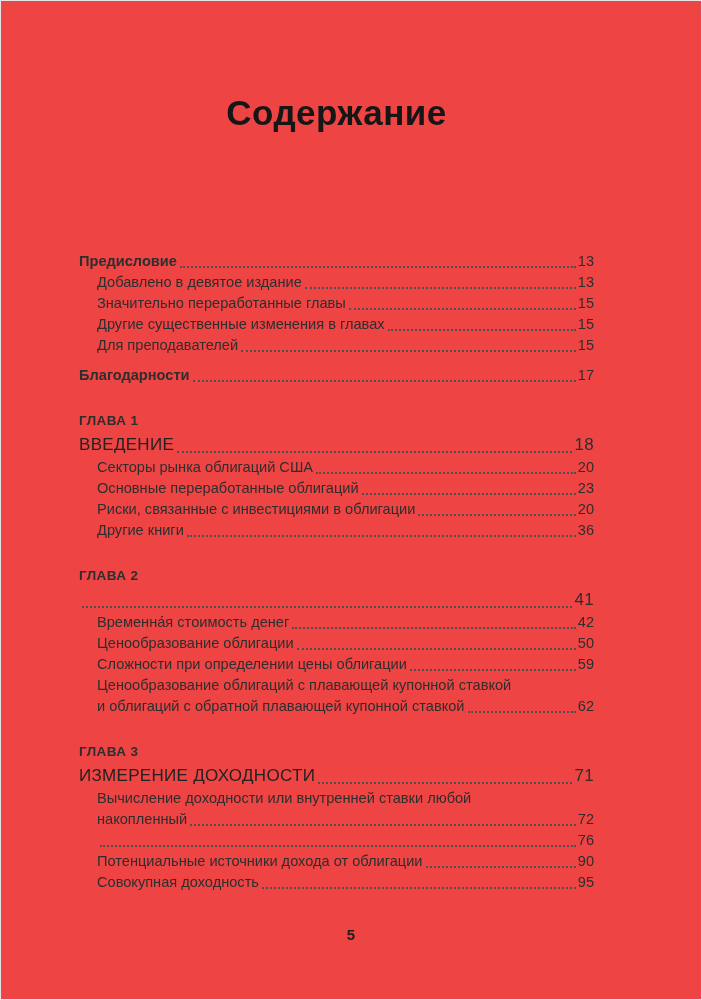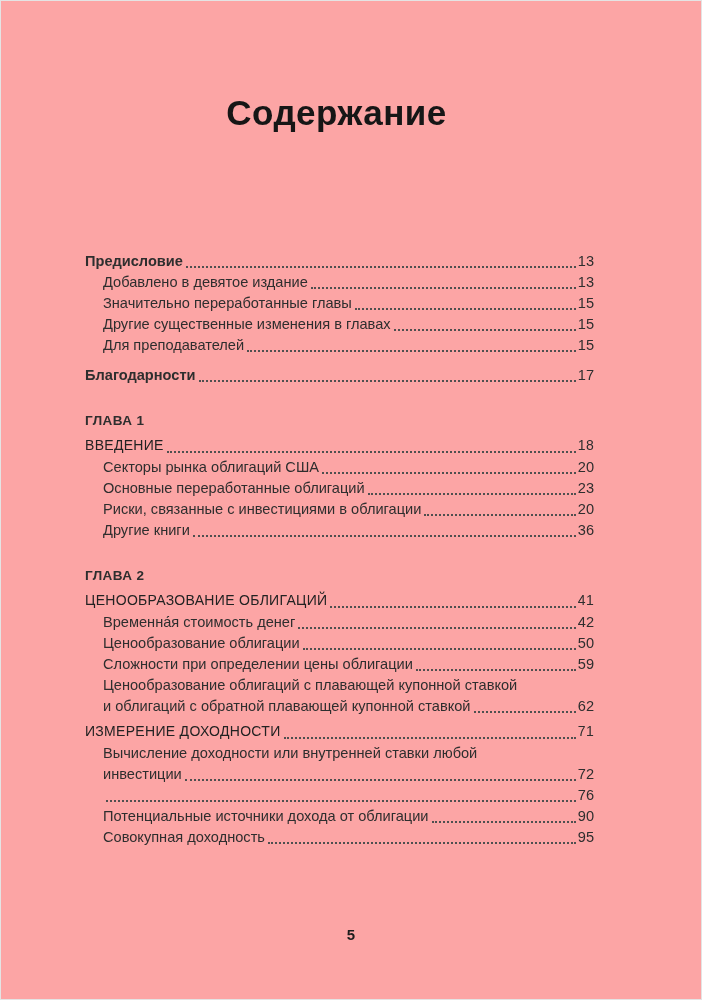--- a/index.html
+++ b/index.html
@@ -8,54 +8,54 @@
     background: #ffffff;
     font-family: "Liberation Sans", sans-serif;
     color: #2b2b2b;
     position: relative;
     overflow: hidden;
   }
   .page {
     position: absolute; inset: 0;
     border: 1px solid #e4e4e4;
     box-sizing: border-box;
-    background: #fca5a5;
+    background: #ef4444;
   }
   .title {
     margin: 92px 107px 0 78px;
     text-align: center;
     font-size: 35px;
     font-weight: bold;
     letter-spacing: 0.5px;
     color: #161616;
   }
   .toc {
     margin: 118px 107px 0 78px;
   }
   .row { font-size: 14.6px; line-height: 21px; color: #2e2e2e; }
-  .row .line { display: flex; align-items: flex-end; margin-left: 6px; }
+  .row .line { display: flex; align-items: flex-end; }
   .txt { }
   .leader {
     flex: 1;
     min-width: 14px;
     margin: 0 2px 4px 3px;
     border-bottom: 2px dotted #4f4f4f;
   }
   .pg { font-weight: normal; color: #2e2e2e; }
   .kind-main { font-weight: bold; margin-top: 9px; }
   .kind-main:first-child { margin-top: 0; }
   .kind-sub { padding-left: 18px; }
   .kind-chapter-label {
     font-weight: bold;
     font-size: 13.5px;
     letter-spacing: 0.4px;
     margin-top: 24px;
   }
   .kind-chapter-title {
-    font-size: 14px;
+    font-size: 17px;
     line-height: 24px;
     letter-spacing: 0.3px;
     margin-top: 2px;
     color: #222;
   }
   .folio {
     position: absolute;
     left: 0; right: 0;
     bottom: 56px;
     text-align: center;
@@ -152,21 +152,20 @@
           <span class="pg">36</span>
         </div>
       </div>
       <div class="row kind-chapter-label">
         <div class="line">
           <span class="txt">ГЛАВА 2</span>
         </div>
       </div>
       <div class="row kind-chapter-title">
         <div class="line">
-          <span class="txt">ЦЕНООБРАЗОВАНИЕ ОБЛИГАЦИЙ</span>
           <span class="leader"></span>
           <span class="pg">41</span>
         </div>
       </div>
       <div class="row kind-sub">
         <div class="line">
           <span class="txt">Временна́я стоимость денег</span>
           <span class="leader"></span>
           <span class="pg">42</span>
         </div>
@@ -188,33 +187,38 @@
       <div class="row kind-sub">
         <div class="line">
           <span class="txt">Ценообразование облигаций с плавающей купонной ставкой</span>
         </div>
         <div class="line">
           <span class="txt">и облигаций с обратной плавающей купонной ставкой</span>
           <span class="leader"></span>
           <span class="pg">62</span>
         </div>
       </div>
+      <div class="row kind-chapter-label">
+        <div class="line">
+          <span class="txt">ГЛАВА 3</span>
+        </div>
+      </div>
       <div class="row kind-chapter-title">
         <div class="line">
           <span class="txt">ИЗМЕРЕНИЕ ДОХОДНОСТИ</span>
           <span class="leader"></span>
           <span class="pg">71</span>
         </div>
       </div>
       <div class="row kind-sub">
         <div class="line">
           <span class="txt">Вычисление доходности или внутренней ставки любой</span>
         </div>
         <div class="line">
-          <span class="txt">инвестиции</span>
+          <span class="txt">накопленный</span>
           <span class="leader"></span>
           <span class="pg">72</span>
         </div>
       </div>
       <div class="row kind-sub">
         <div class="line">
           <span class="leader"></span>
           <span class="pg">76</span>
         </div>
       </div>

